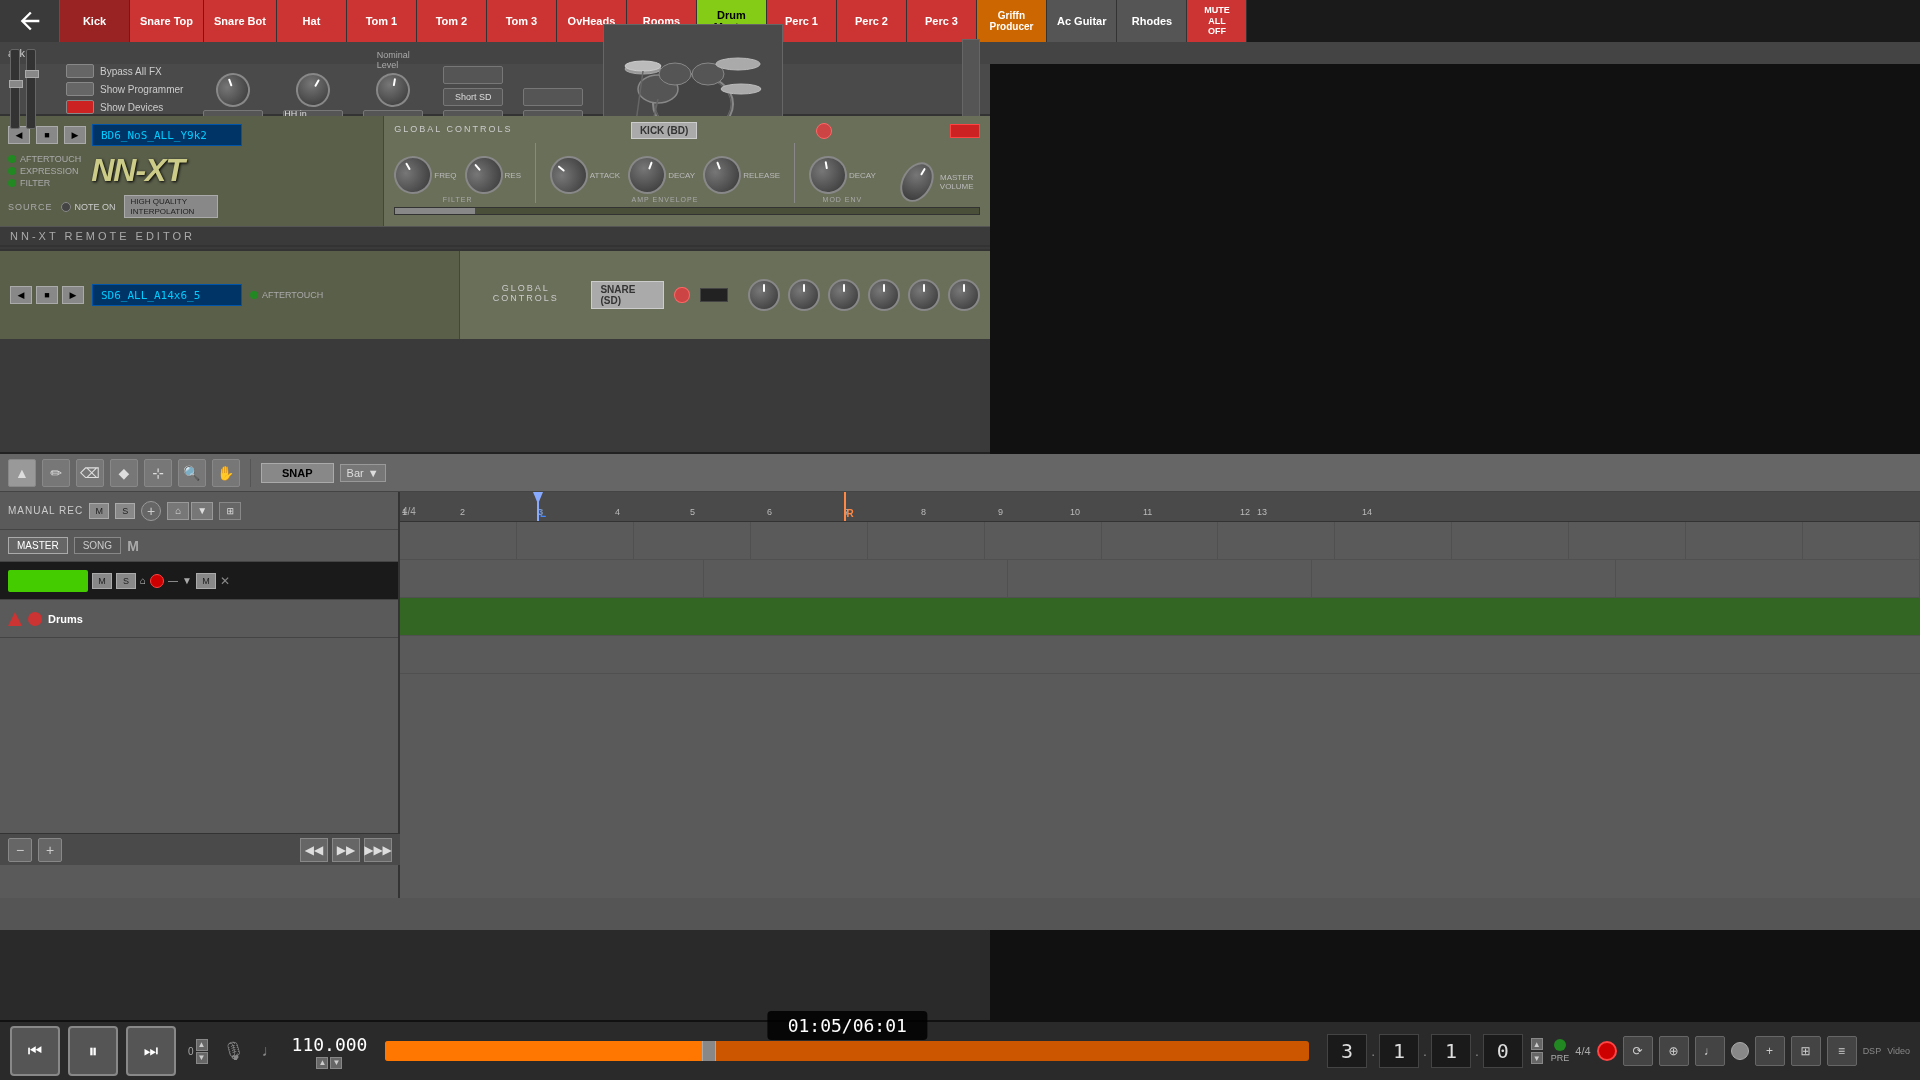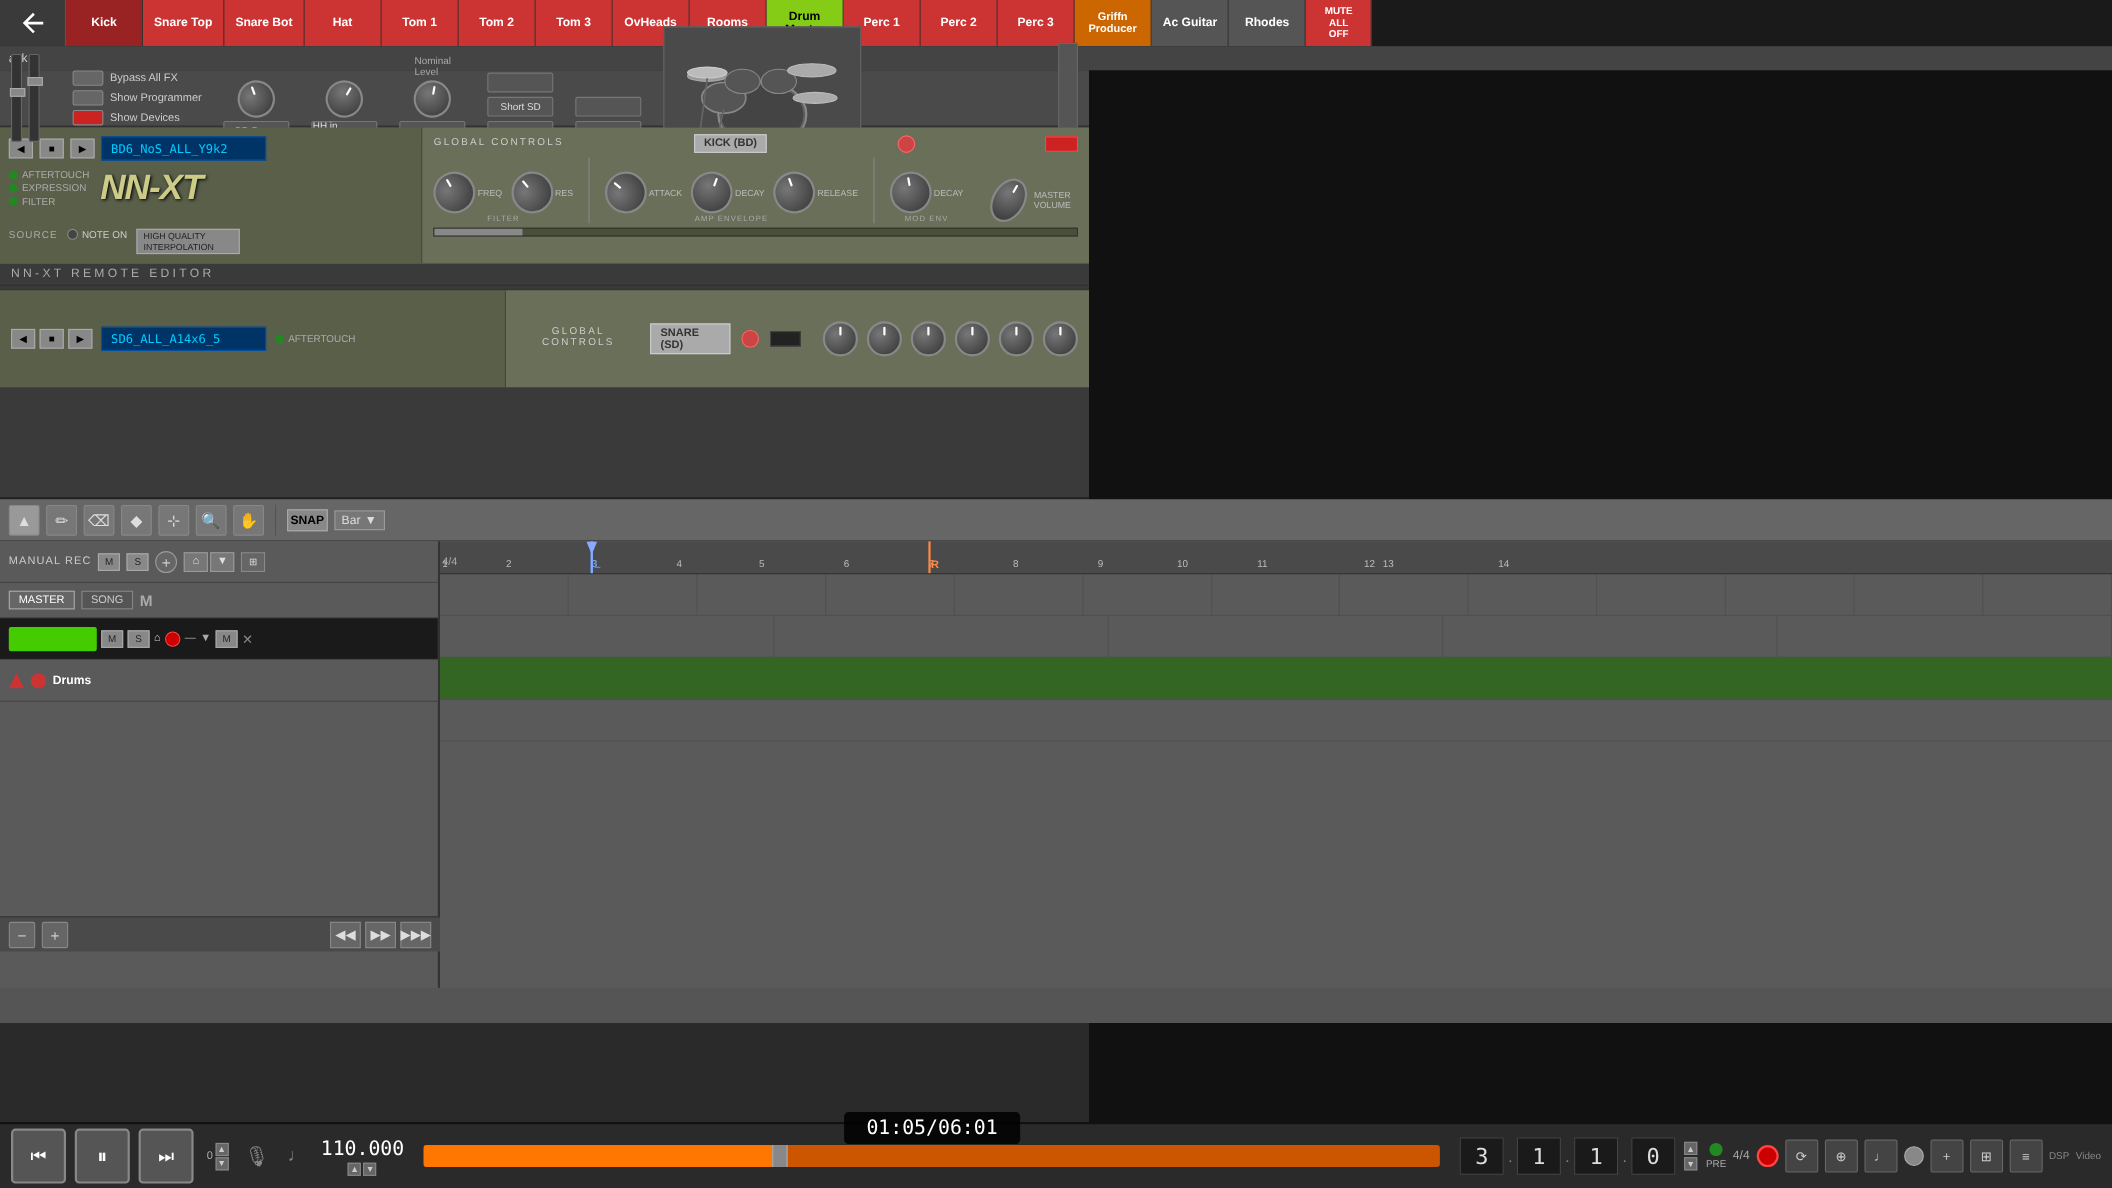--- a/index.html
+++ b/index.html
@@ -372,21 +372,21 @@
       justify-content: center;
       cursor: pointer;
       border-radius: 2px;
       font-size: 14px;
       color: #ddd;
     }
     .tool-btn.active { background: #999; }
     .snap-btn {
       background: #888;
       border: 1px solid #aaa;
-      padding: 3px 2px;
+      padding: 3px 20px;
       font-size: 11px;
       color: #000;
       cursor: pointer;
       font-weight: bold;
     }
     .bar-select {
       background: #777;
       border: 1px solid #999;
       color: #ddd;
       font-size: 11px;
@@ -854,21 +854,21 @@
                 <div class="led-dot"></div>
                 <span style="font-size:9px;color:#aaa">EXPRESSION</span>
               </div>
               <div class="led-label">
                 <div class="led-dot"></div>
                 <span style="font-size:9px;color:#aaa">FILTER</span>
               </div>
             </div>
             <div class="nnxt-logo">NN-XT</div>
           </div>
-          <div style="display:flex;align-items:flex-start;gap:8px;margin-top:19px">
+          <div style="display:flex;align-items:center;gap:8px;margin-top:6px">
             <span style="font-size:9px;color:#aaa;letter-spacing:1px">SOURCE</span>
             <div class="note-on-check">
               <div class="radio-dot"></div>
               <span>NOTE ON</span>
             </div>
             <div class="hq-btn">
               <span style="font-size:8px;line-height:1.2;max-width:80px;display:block">HIGH QUALITY INTERPOLATION</span>
             </div>
           </div>
         </div>

